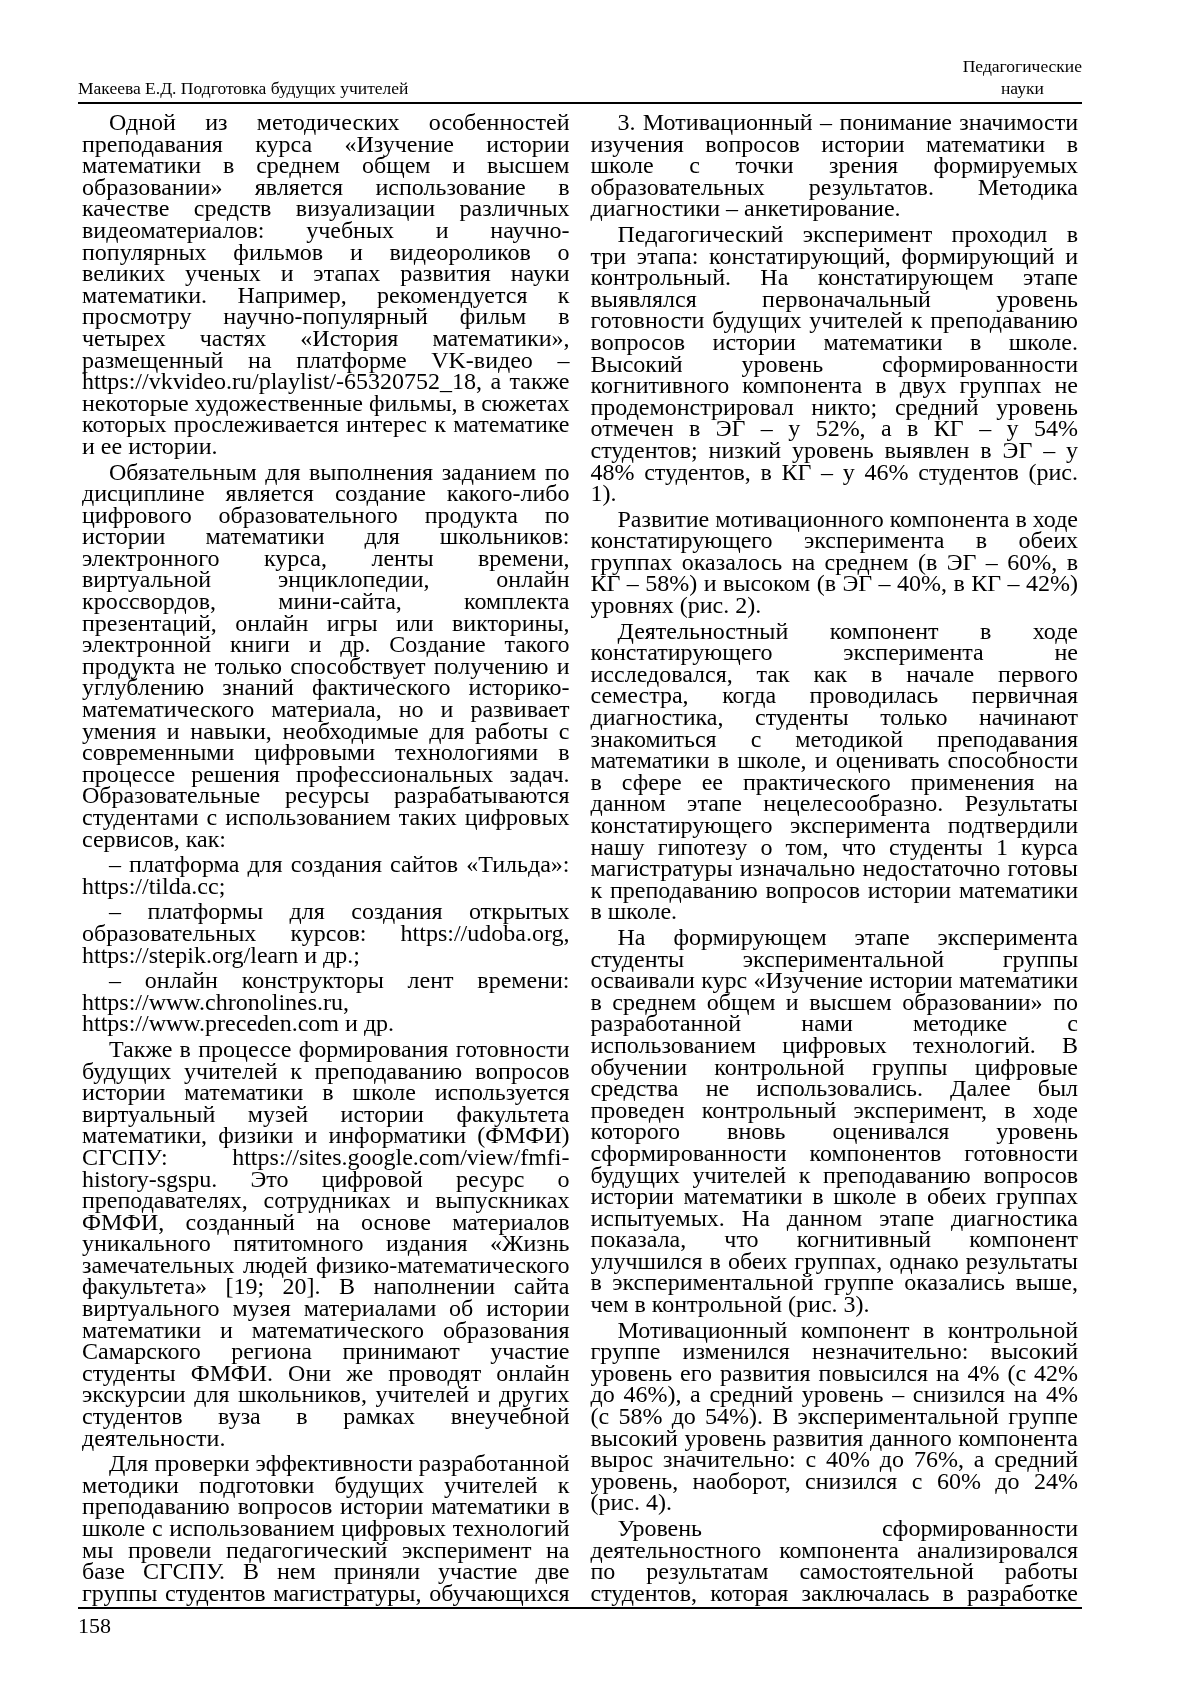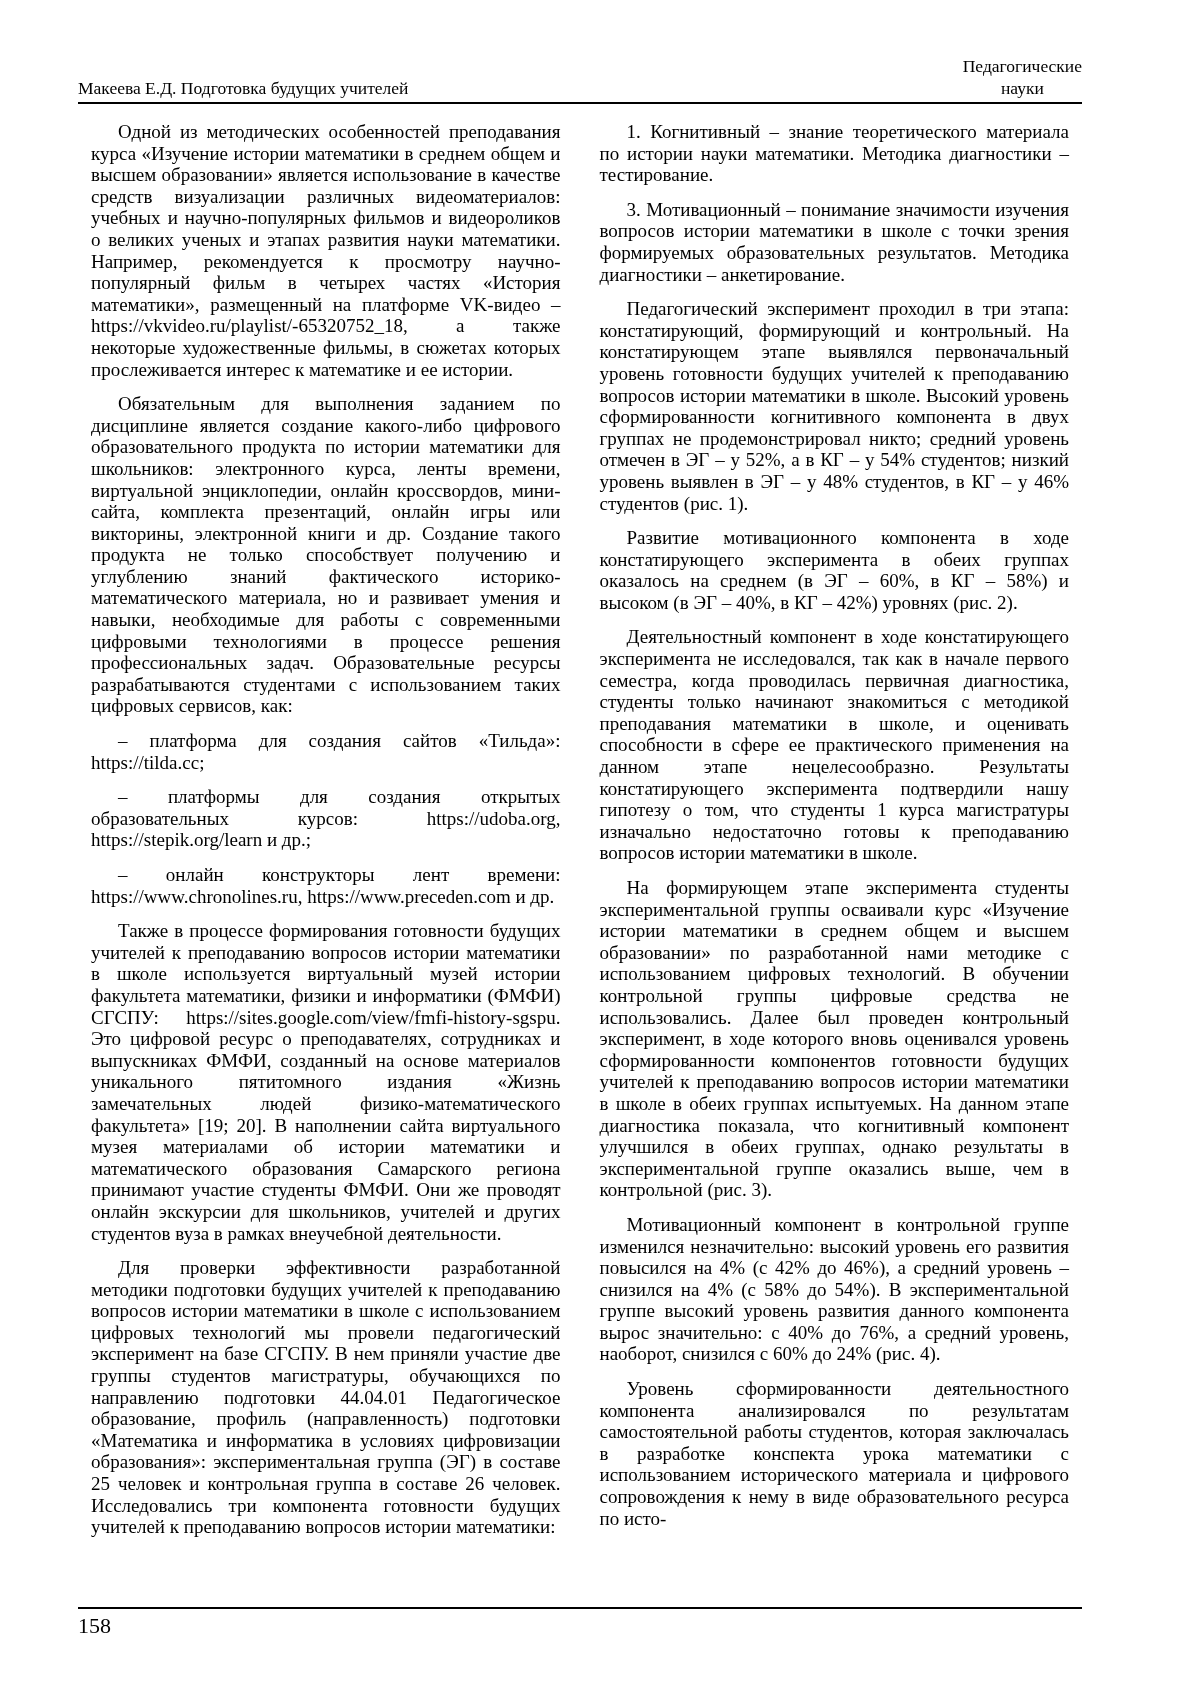--- a/index.html
+++ b/index.html
@@ -40,24 +40,24 @@
     padding-top: 4px;
     height: 1505px;
     overflow: hidden;
     border-bottom: 2px solid #000000;
   }
   .col {
     flex: 1 1 0;
     min-width: 0;
   }
   .para {
-    margin: 13px;
+    margin: 4px;
     text-indent: 27px;
     text-align: justify;
-    font-size: 19px;
+    font-size: 24px;
     line-height: 21.6px;
     overflow-wrap: break-word;
     word-break: break-word;
     -webkit-hyphens: auto;
     hyphens: auto;
   }
   .page-footer {
     display: flex;
     justify-content: space-between;
     align-items: baseline;
@@ -85,21 +85,20 @@
     <div class="col">
         <p class="para">Одной из методических особенностей преподавания курса «Изучение истории математики в среднем общем и высшем образовании» является использование в качестве средств визуализации различных видеоматериалов: учебных и научно-популярных фильмов и видеороликов о великих ученых и этапах развития науки математики. Например, рекомендуется к просмотру научно-популярный фильм в четырех частях «История математики», размещенный на платформе VK-видео – https://vkvideo.ru/playlist/-65320752_18, а также некоторые художественные фильмы, в сюжетах которых прослеживается интерес к математике и ее истории.</p>
         <p class="para">Обязательным для выполнения заданием по дисциплине является создание какого-либо цифрового образовательного продукта по истории математики для школьников: электронного курса, ленты времени, виртуальной энциклопедии, онлайн кроссвордов, мини-сайта, комплекта презентаций, онлайн игры или викторины, электронной книги и др. Создание такого продукта не только способствует получению и углублению знаний фактического историко-математического материала, но и развивает умения и навыки, необходимые для работы с современными цифровыми технологиями в процессе решения профессиональных задач. Образовательные ресурсы разрабатываются студентами с использованием таких цифровых сервисов, как:</p>
         <p class="para">– платформа для создания сайтов «Тильда»: https://tilda.cc;</p>
         <p class="para">– платформы для создания открытых образовательных курсов: https://udoba.org, https://stepik.org/learn и др.;</p>
         <p class="para">– онлайн конструкторы лент времени: https://www.chronolines.ru, https://www.preceden.com и др.</p>
         <p class="para">Также в процессе формирования готовности будущих учителей к преподаванию вопросов истории математики в школе используется виртуальный музей истории факультета математики, физики и информатики (ФМФИ) СГСПУ: https://sites.google.com/view/fmfi-history-sgspu. Это цифровой ресурс о преподавателях, сотрудниках и выпускниках ФМФИ, созданный на основе материалов уникального пятитомного издания «Жизнь замечательных людей физико-математического факультета» [19; 20]. В наполнении сайта виртуального музея материалами об истории математики и математического образования Самарского региона принимают участие студенты ФМФИ. Они же проводят онлайн экскурсии для школьников, учителей и других студентов вуза в рамках внеучебной деятельности.</p>
         <p class="para">Для проверки эффективности разработанной методики подготовки будущих учителей к преподаванию вопросов истории математики в школе с использованием цифровых технологий мы провели педагогический эксперимент на базе СГСПУ. В нем приняли участие две группы студентов магистратуры, обучающихся по направлению подготовки 44.04.01 Педагогическое образование, профиль (направленность) подготовки «Математика и информатика в условиях цифровизации образования»: экспериментальная группа (ЭГ) в составе 25 человек и контрольная группа в составе 26 человек. Исследовались три компонента готовности будущих учителей к преподаванию вопросов истории математики:</p>
       </div>
     <div class="col">
-        <p class="para">1. Когнитивный – знание теоретического материала по истории науки математики. Методика диагностики – тестирование.</p>
         <p class="para">3. Мотивационный – понимание значимости изучения вопросов истории математики в школе с точки зрения формируемых образовательных результатов. Методика диагностики – анкетирование.</p>
         <p class="para">Педагогический эксперимент проходил в три этапа: констатирующий, формирующий и контрольный. На констатирующем этапе выявлялся первоначальный уровень готовности будущих учителей к преподаванию вопросов истории математики в школе. Высокий уровень сформированности когнитивного компонента в двух группах не продемонстрировал никто; средний уровень отмечен в ЭГ – у 52%, а в КГ – у 54% студентов; низкий уровень выявлен в ЭГ – у 48% студентов, в КГ – у 46% студентов (рис. 1).</p>
         <p class="para">Развитие мотивационного компонента в ходе констатирующего эксперимента в обеих группах оказалось на среднем (в ЭГ – 60%, в КГ – 58%) и высоком (в ЭГ – 40%, в КГ – 42%) уровнях (рис. 2).</p>
         <p class="para">Деятельностный компонент в ходе констатирующего эксперимента не исследовался, так как в начале первого семестра, когда проводилась первичная диагностика, студенты только начинают знакомиться с методикой преподавания математики в школе, и оценивать способности в сфере ее практического применения на данном этапе нецелесообразно. Результаты констатирующего эксперимента подтвердили нашу гипотезу о том, что студенты 1 курса магистратуры изначально недостаточно готовы к преподаванию вопросов истории математики в школе.</p>
         <p class="para">На формирующем этапе эксперимента студенты экспериментальной группы осваивали курс «Изучение истории математики в среднем общем и высшем образовании» по разработанной нами методике с использованием цифровых технологий. В обучении контрольной группы цифровые средства не использовались. Далее был проведен контрольный эксперимент, в ходе которого вновь оценивался уровень сформированности компонентов готовности будущих учителей к преподаванию вопросов истории математики в школе в обеих группах испытуемых. На данном этапе диагностика показала, что когнитивный компонент улучшился в обеих группах, однако результаты в экспериментальной группе оказались выше, чем в контрольной (рис. 3).</p>
         <p class="para">Мотивационный компонент в контрольной группе изменился незначительно: высокий уровень его развития повысился на 4% (с 42% до 46%), а средний уровень – снизился на 4% (с 58% до 54%). В экспериментальной группе высокий уровень развития данного компонента вырос значительно: с 40% до 76%, а средний уровень, наоборот, снизился с 60% до 24% (рис. 4).</p>
         <p class="para">Уровень сформированности деятельностного компонента анализировался по результатам самостоятельной работы студентов, которая заключалась в разработке конспекта урока математики с использованием исторического материала и цифрового сопровождения к нему в виде образовательного ресурса по исто-</p>
       </div>
   </div>
 

